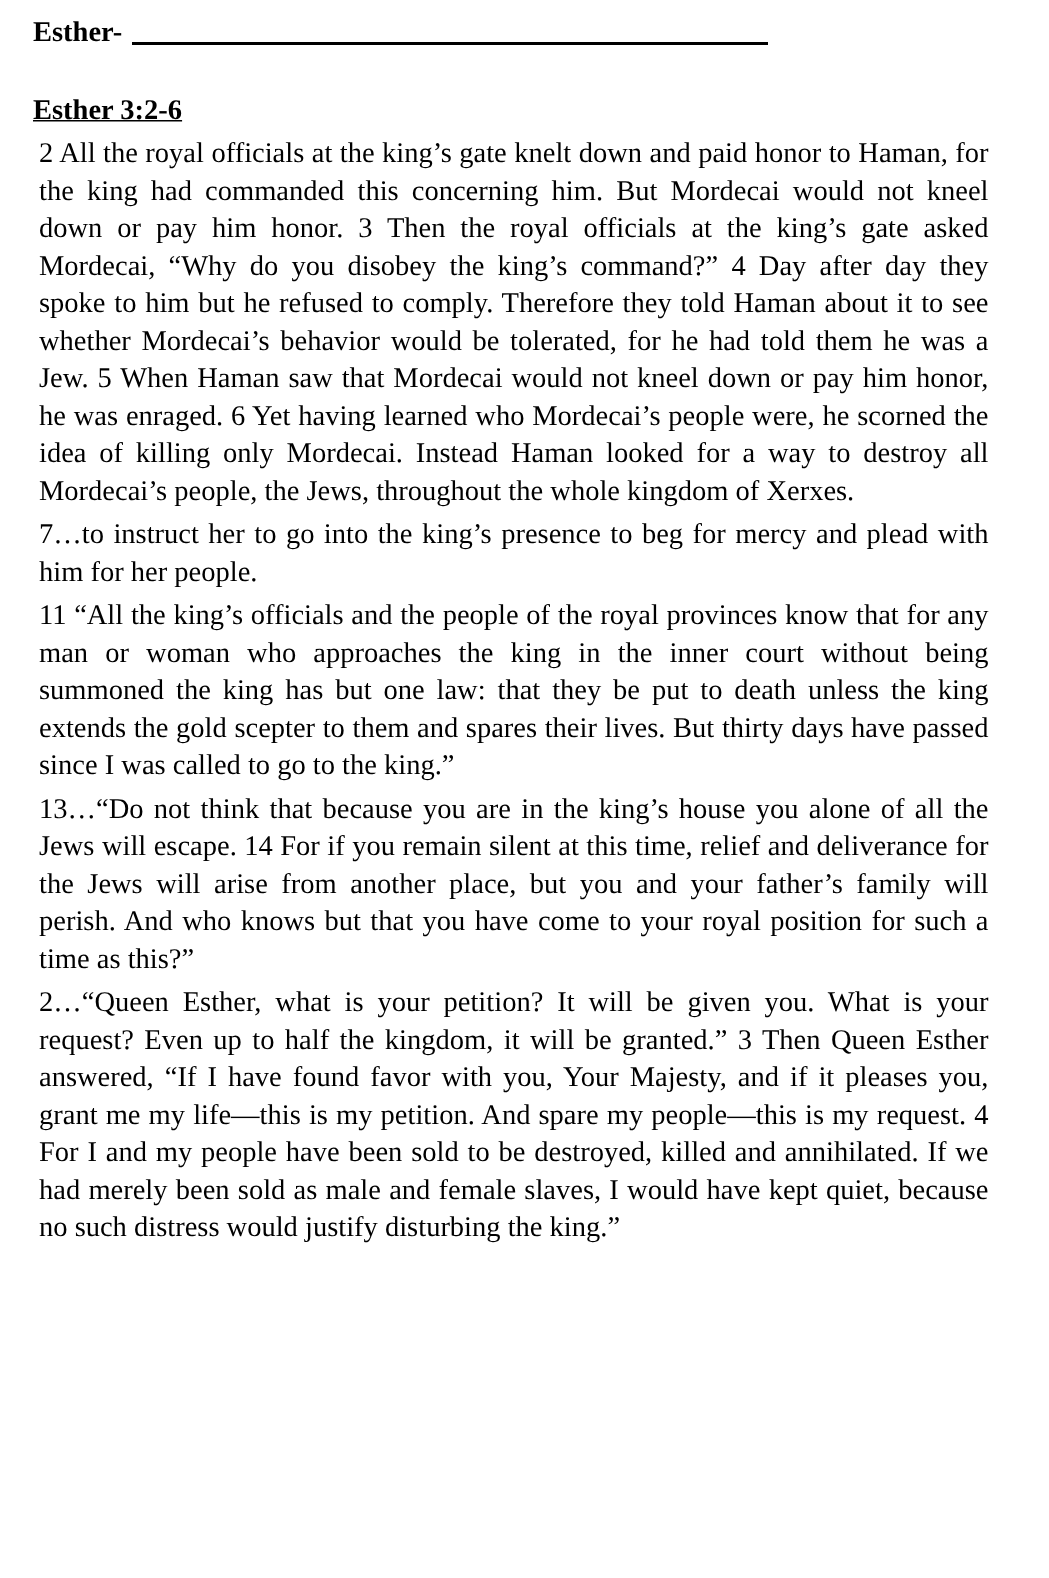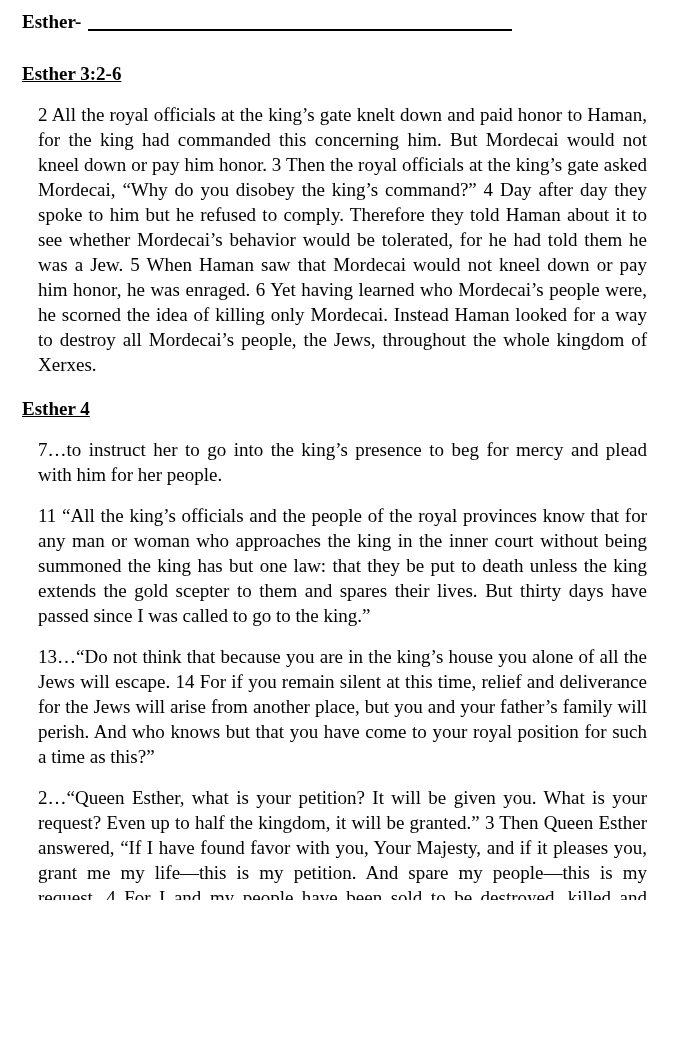--- a/index.html
+++ b/index.html
@@ -35,21 +35,21 @@
     width: 424px;
     margin-left: 7px;
   }
   .heading {
     font-weight: bold;
     text-decoration: underline;
     margin: 19px 0 0 0;
   }
   .heading.first { margin-top: 27px; text-decoration: underline; }
   .para {
-    margin: 16px;
+    margin: 4px;
     text-align: justify;
   }
   .fill-area {
     position: absolute;
     left: 22px;
     right: 27px;
     top: 975px;
     font-weight: bold;
   }
   .fill-row { white-space: nowrap; }
@@ -69,21 +69,20 @@
   <div class="title-row">
     <span class="b">Esther-</span><span class="blank title-blank"></span>
   </div>
 
   <section>
     <div class="heading first">Esther 3:2-6</div>
     <p class="para">2 All the royal officials at the king’s gate knelt down and paid honor to Haman, for the king had commanded this concerning him. But Mordecai would not kneel down or pay him honor. 3 Then the royal officials at the king’s gate asked Mordecai, “Why do you disobey the king’s command?” 4 Day after day they spoke to him but he refused to comply. Therefore they told Haman about it to see whether Mordecai’s behavior would be tolerated, for he had told them he was a Jew. 5 When Haman saw that Mordecai would not kneel down or pay him honor, he was enraged. 6 Yet having learned who Mordecai’s people were, he scorned the idea of killing only Mordecai. Instead Haman looked for a way to destroy all Mordecai’s people, the Jews, throughout the whole kingdom of Xerxes.</p>
   </section>
 
   <section>
-    <div class="heading">Esther 4</div>
     <p class="para">7…to instruct her to go into the king’s presence to beg for mercy and plead with him for her people.</p>
     <p class="para">11 “All the king’s officials and the people of the royal provinces know that for any man or woman who approaches the king in the inner court without being summoned the king has but one law: that they be put to death unless the king extends the gold scepter to them and spares their lives. But thirty days have passed since I was called to go to the king.”</p>
     <p class="para">13…“Do not think that because you are in the king’s house you alone of all the Jews will escape. 14 For if you remain silent at this time, relief and deliverance for the Jews will arise from another place, but you and your father’s family will perish. And who knows but that you have come to your royal position for such a time as this?”</p>
   </section>
 
   <section>
     <p class="para">2…“Queen Esther, what is your petition? It will be given you. What is your request? Even up to half the kingdom, it will be granted.” 3 Then Queen Esther answered, “If I have found favor with you, Your Majesty, and if it pleases you, grant me my life—this is my petition. And spare my people—this is my request. 4 For I and my people have been sold to be destroyed, killed and annihilated. If we had merely been sold as male and female slaves, I would have kept quiet, because no such distress would justify disturbing the king.”</p>
   </section>
 
   <div class="fill-area">

